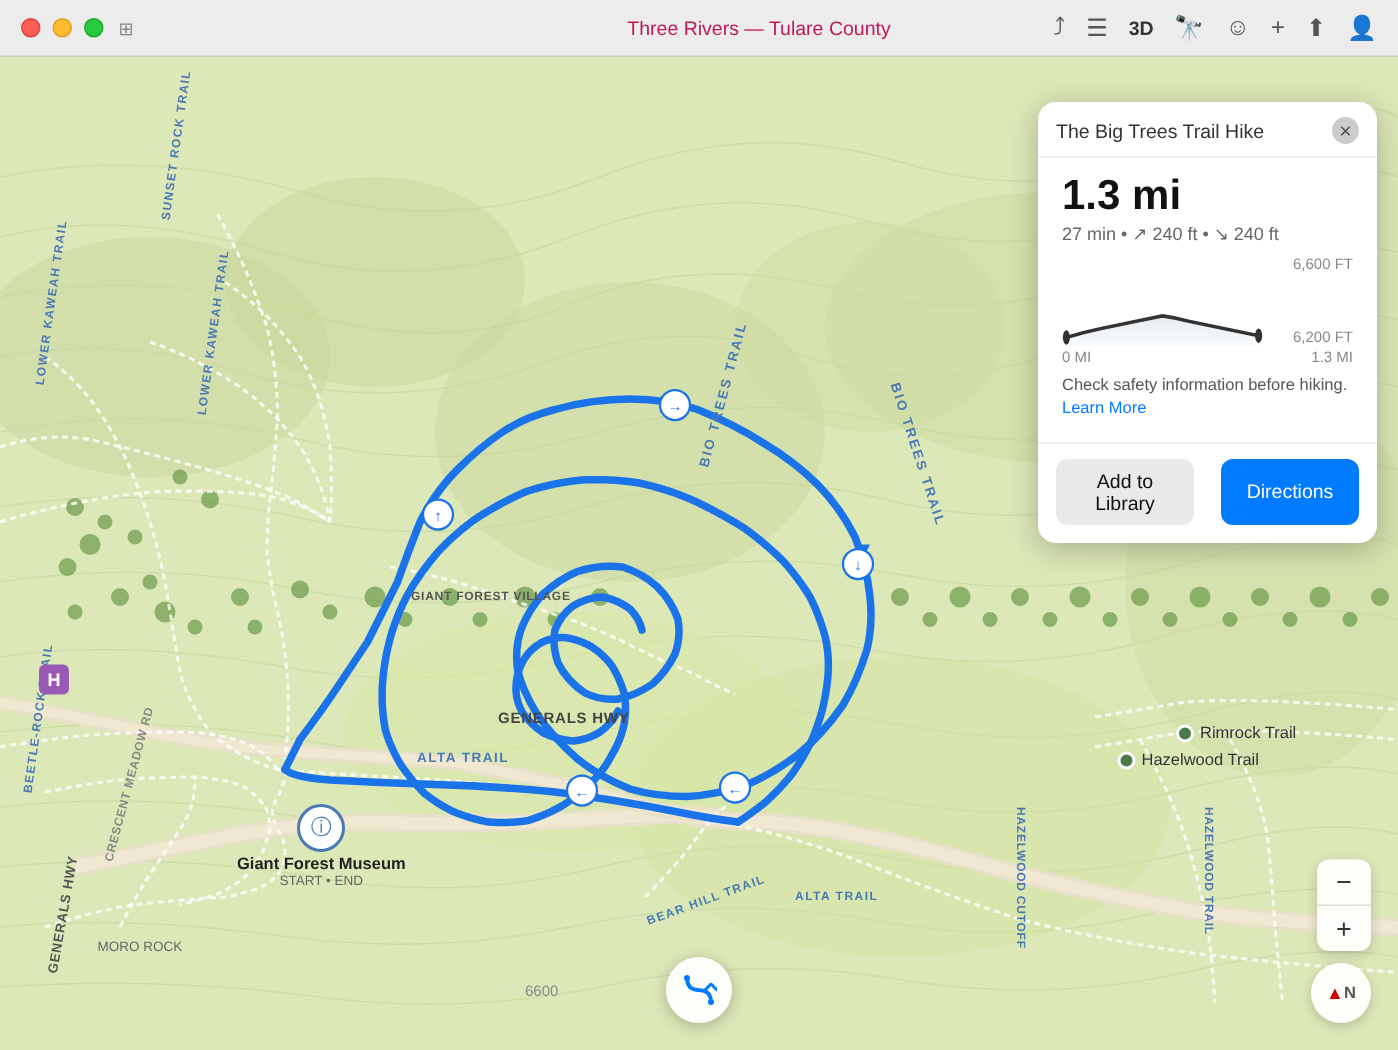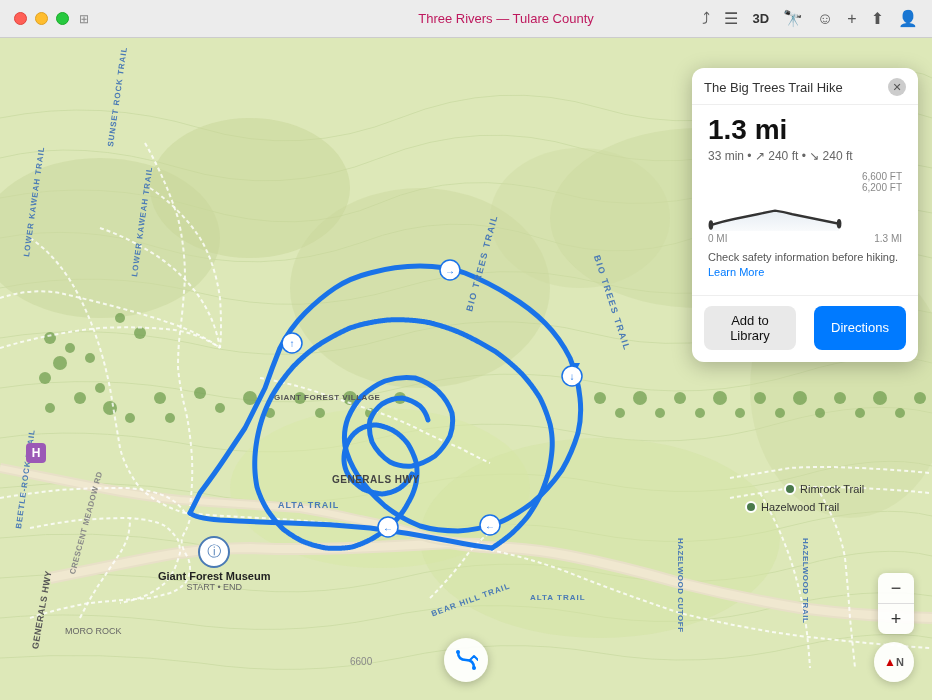--- a/index.html
+++ b/index.html
@@ -156,20 +156,21 @@
       position: relative;
       height: 60px;
     }
 
     .elevation-labels {
       position: absolute;
       right: 0;
       top: 0;
       display: flex;
       flex-direction: column;
+      justify-content: space-between;
       height: 100%;
       font-size: 10px;
       color: #888;
       text-align: right;
     }
 
     .elevation-chart {
       width: 100%;
       height: 100%;
     }
@@ -634,21 +635,21 @@
   </div>
 
   <div class="info-card">
     <div class="card-header">
       <span class="card-title">The Big Trees Trail Hike</span>
       <button class="close-btn">✕</button>
     </div>
     <div class="card-body">
       <div class="distance-text">1.3 mi</div>
       <div class="stats-row">
-        <span>33 min • ↗ 240 ft • ↘ 240 ft</span>
+        <span>27 min • ↗ 240 ft • ↘ 240 ft</span>
       </div>
 
       <div class="elevation-chart-container">
         <div class="elevation-labels">
           <span>6,600 FT</span>
           <span>6,200 FT</span>
         </div>
         <svg class="elevation-chart" viewBox="0 0 230 50" preserveAspectRatio="none" style="width: calc(100% - 60px);">
 
           <defs>

